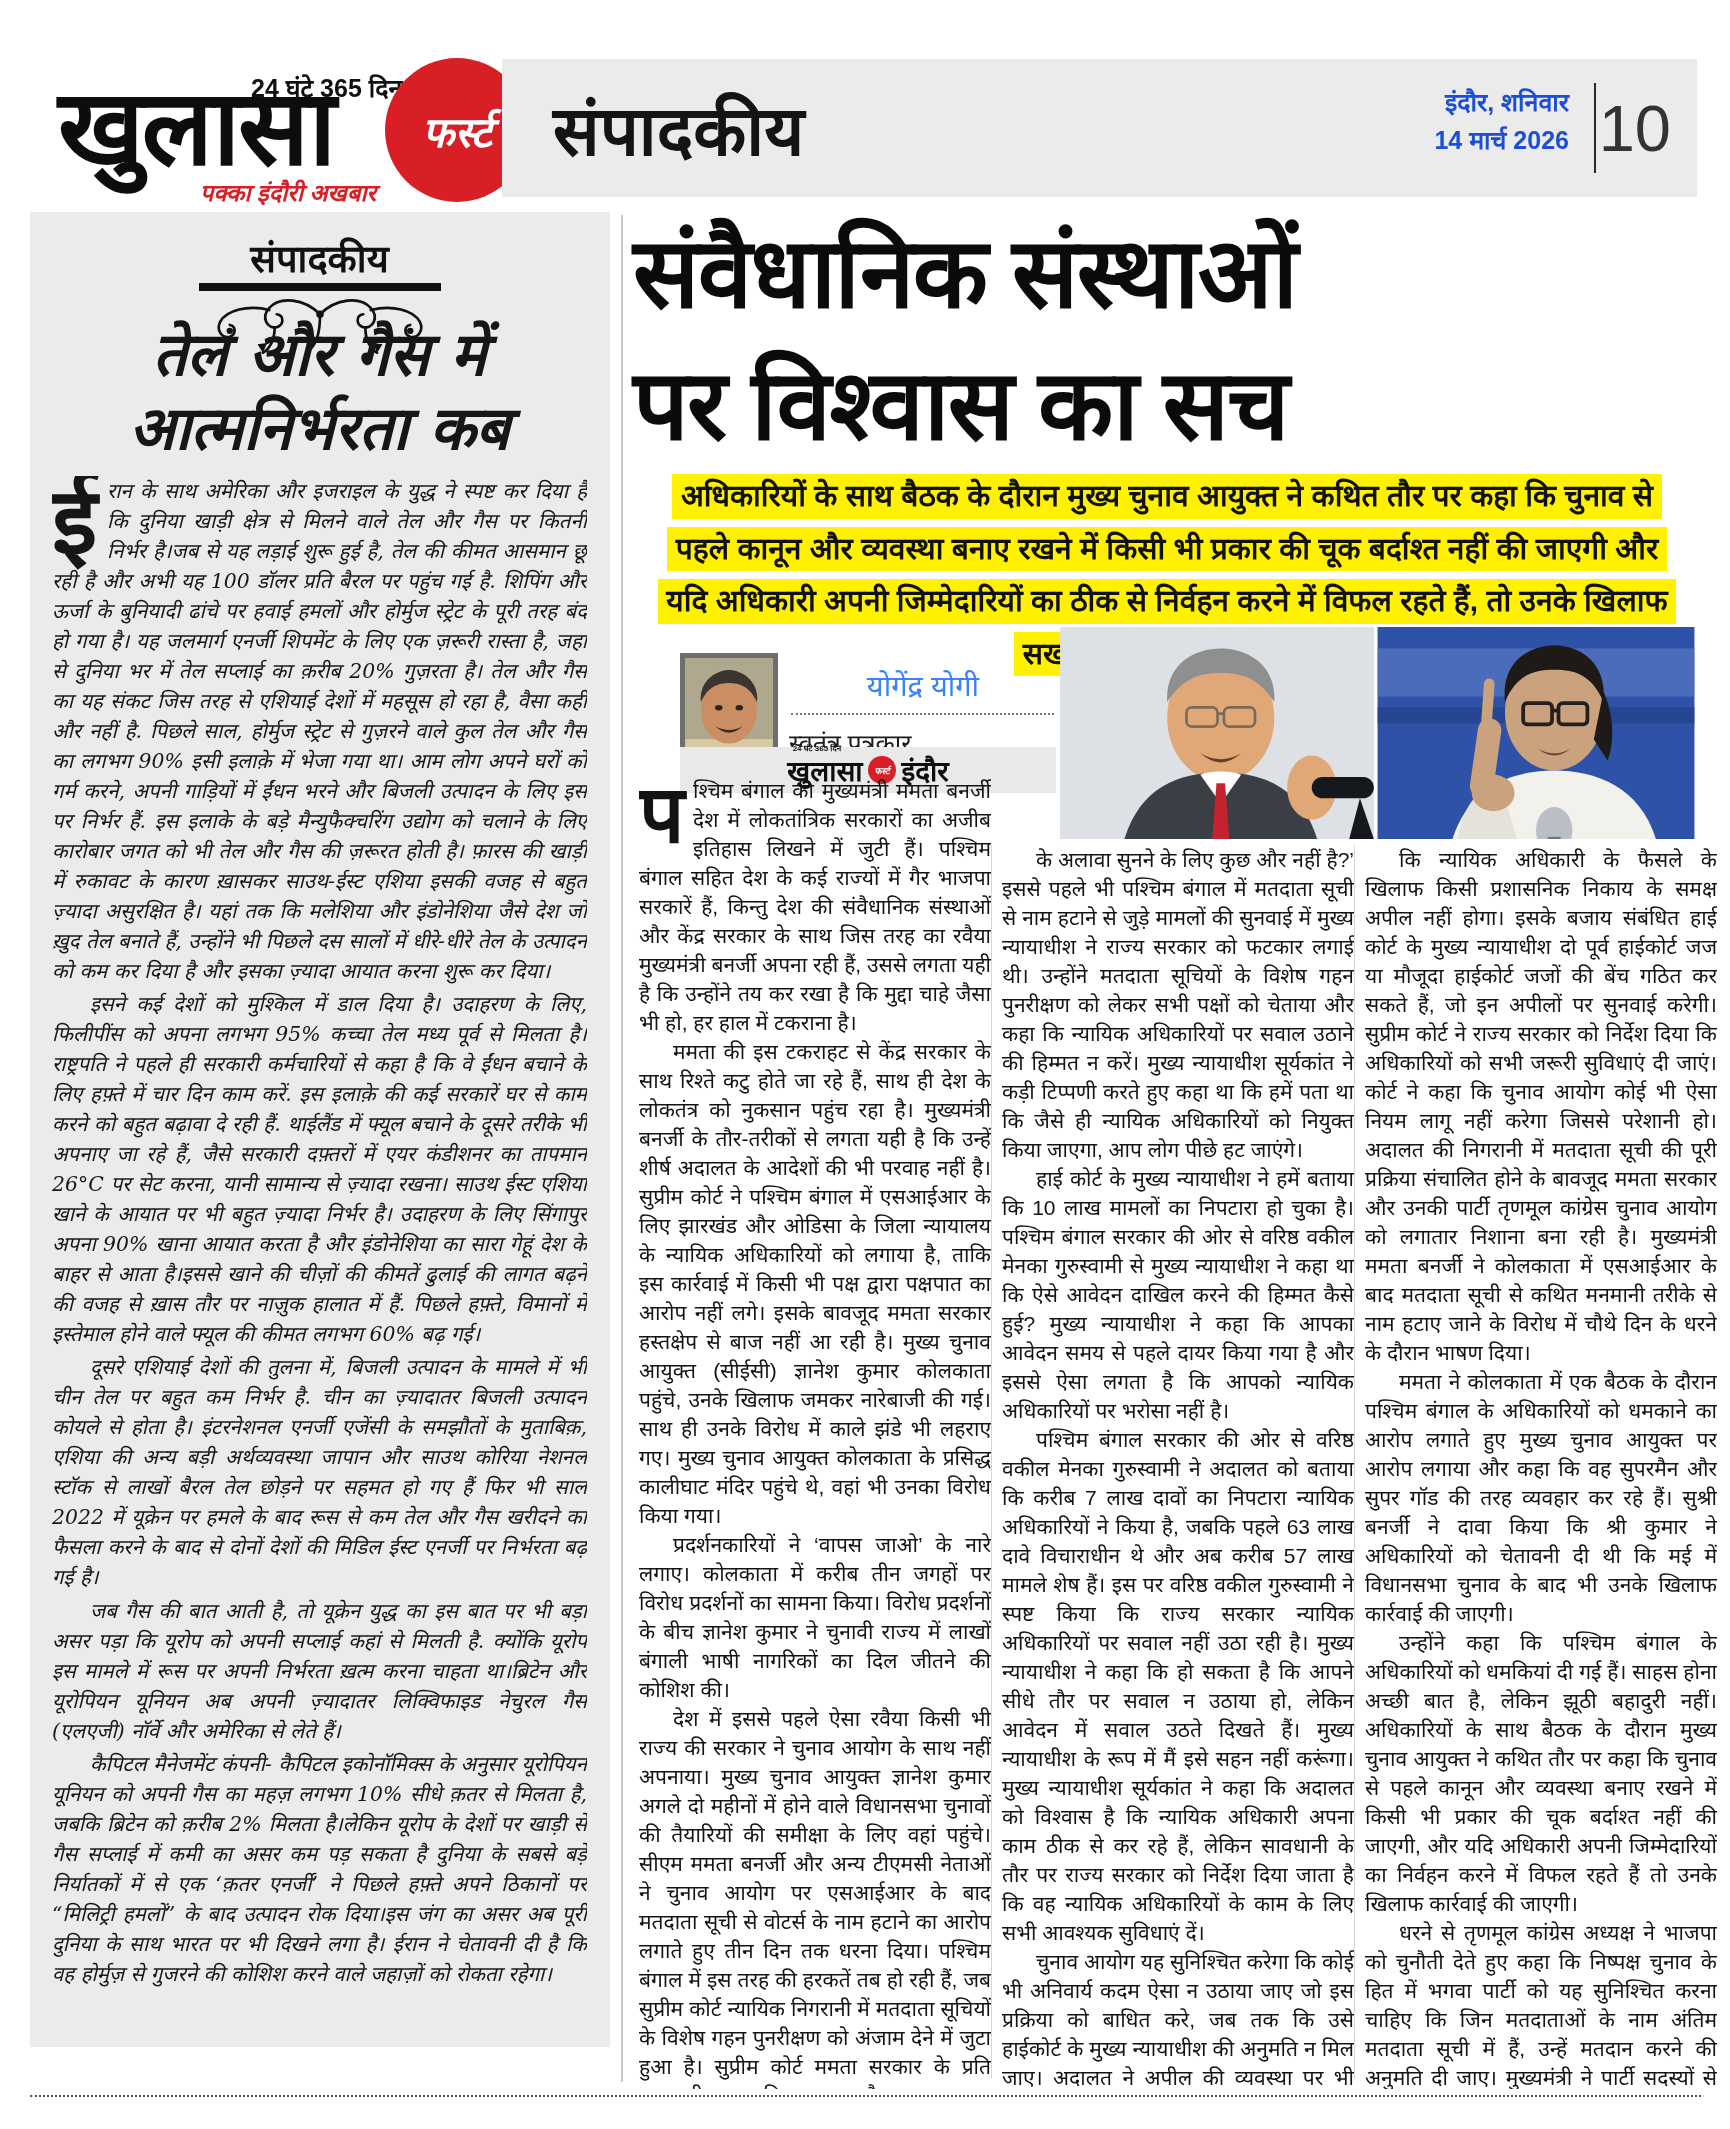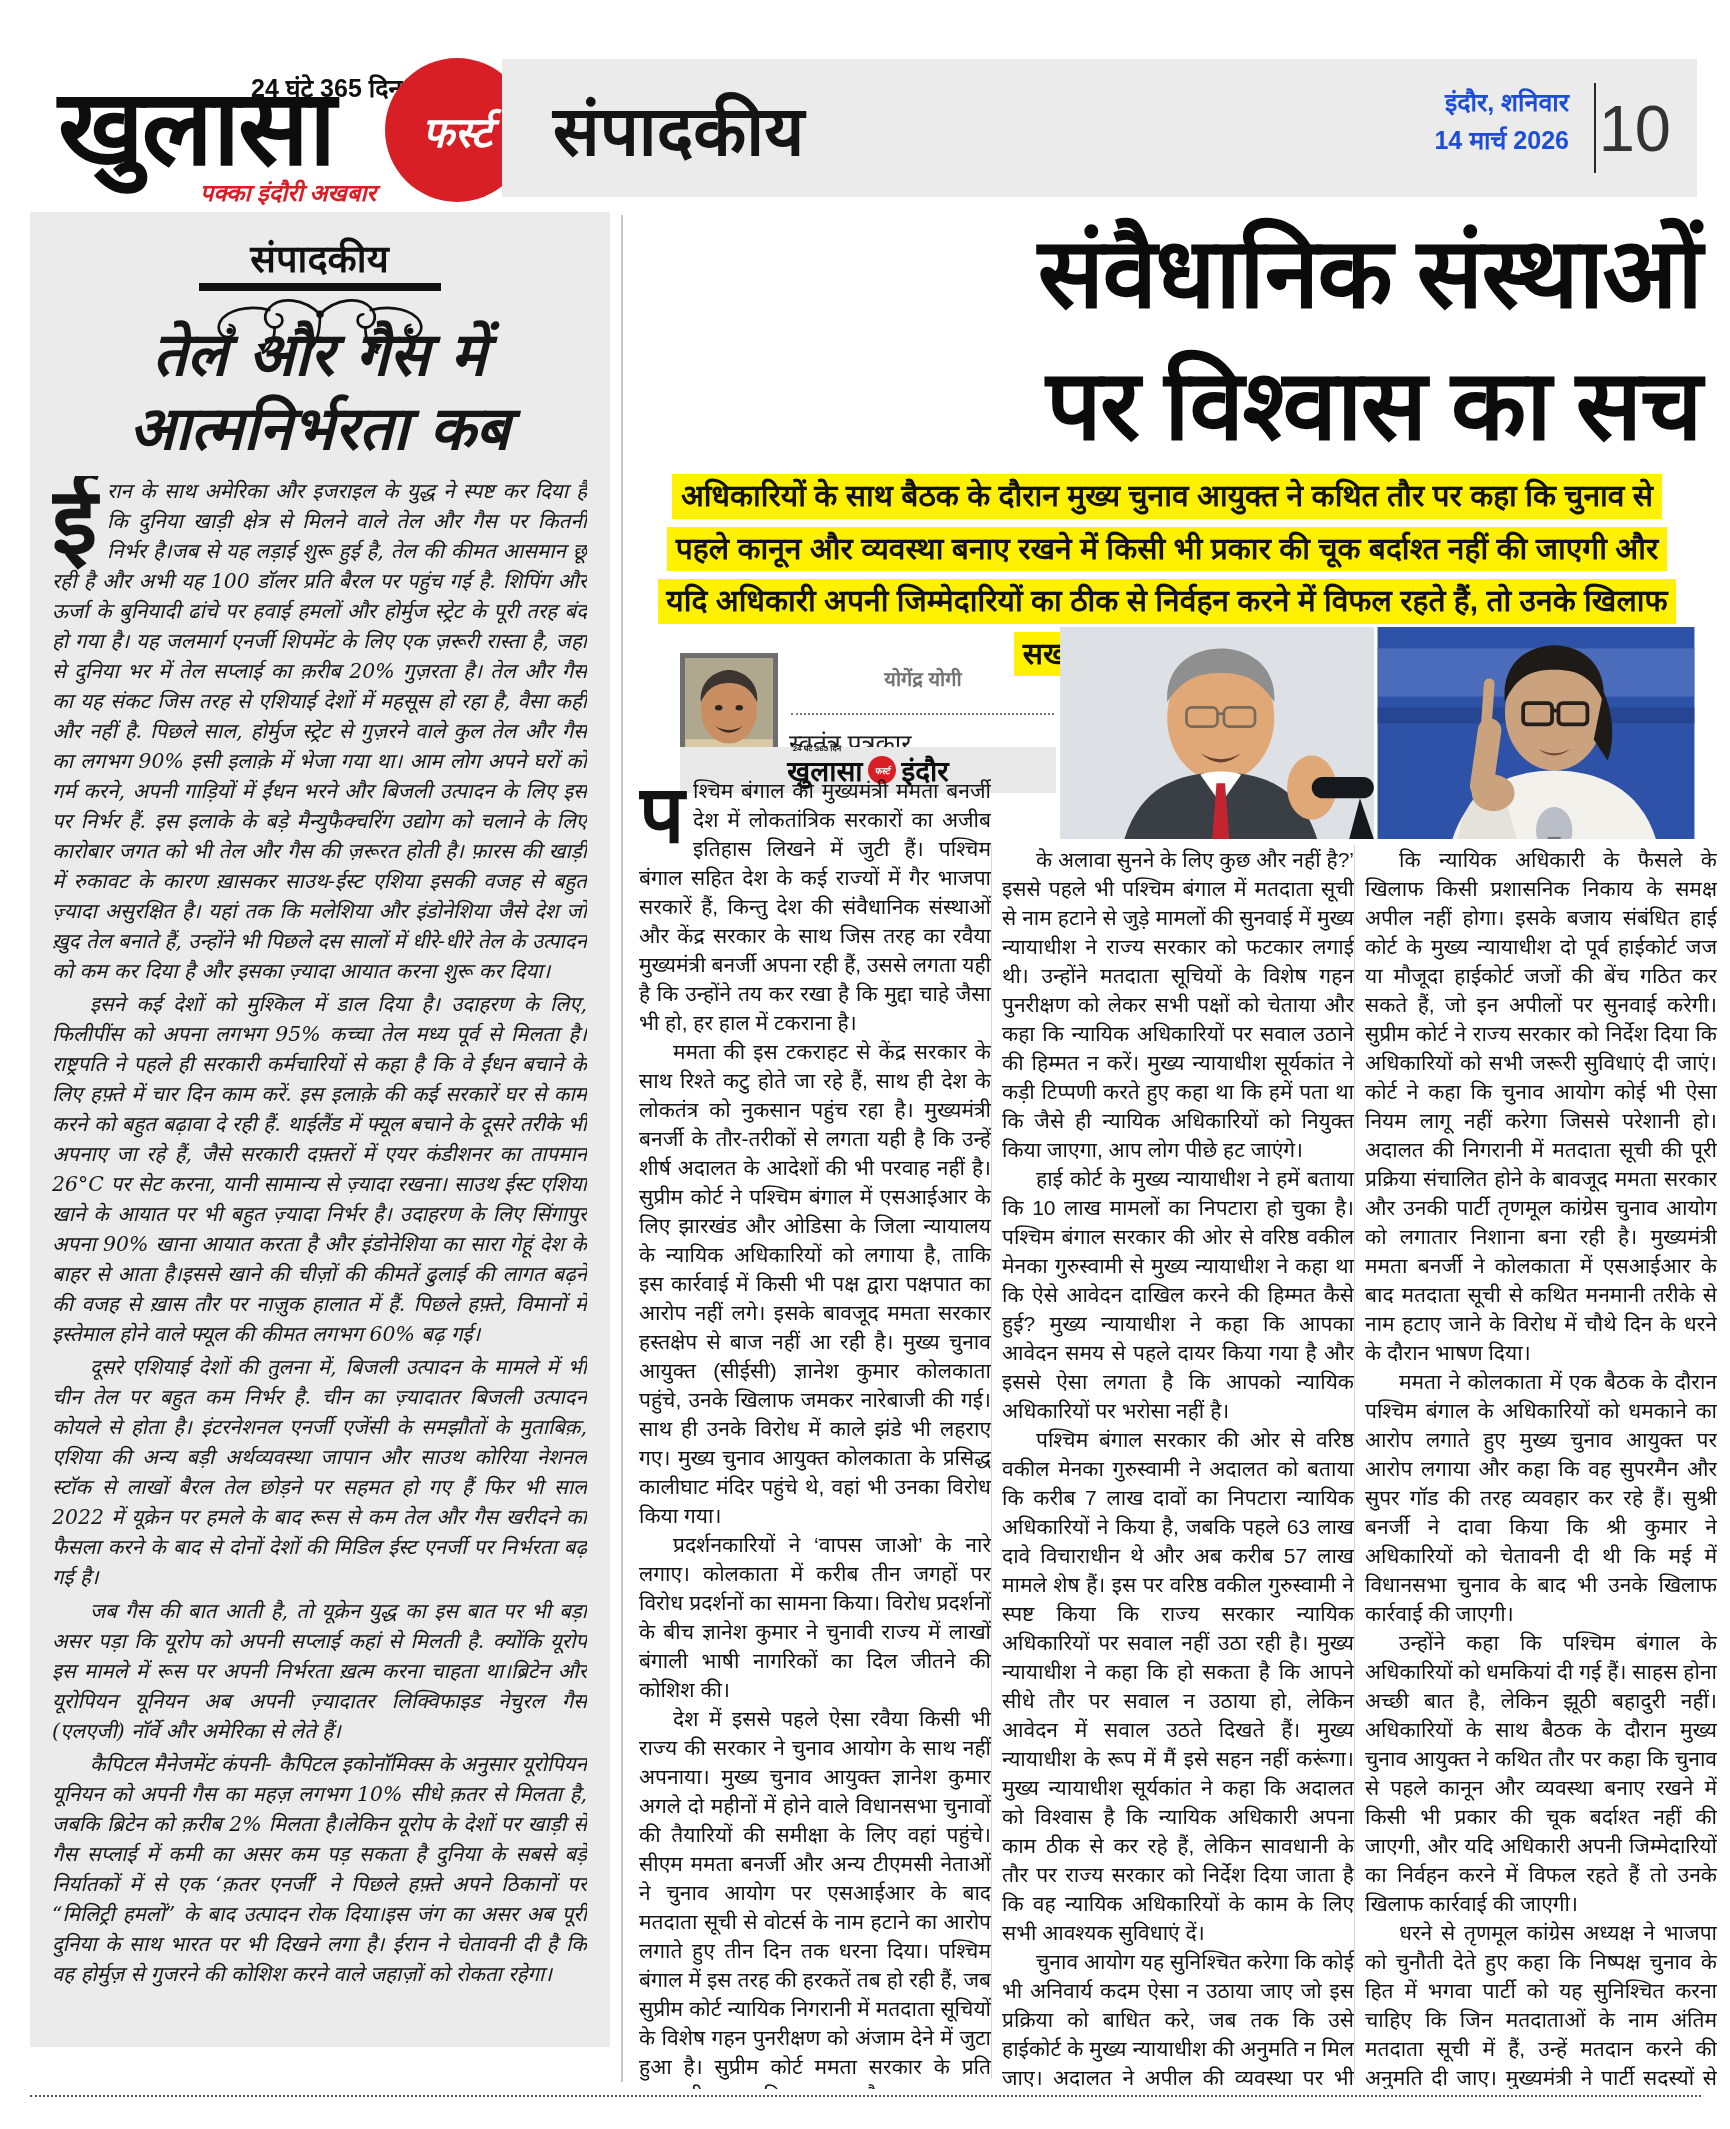--- a/index.html
+++ b/index.html
@@ -31,31 +31,31 @@
   .ed-body{position:absolute;left:22.5px;right:22.5px;top:264px;bottom:15px;overflow:hidden;
            font-family:"DejaVu Serif","Liberation Serif",serif;font-style:italic;
            font-size:20.4px;line-height:30px;text-align:justify;color:#161616;}
   .ed-body p{margin:0 0 3.2px 0;text-indent:38px;}
   .ed-body p.lead{text-indent:0;}
   .ed-drop{float:left;font-size:92px;line-height:75px;font-weight:bold;padding:7.5px 9.7px 0 0;font-style:normal;}
 
   .v-rule{position:absolute;left:621px;top:215px;width:1.6px;height:1867px;background:#c9c9c9;}
 
   
-  .a-headline{position:absolute;left:633px;width:1068px;text-align:right;font-weight:900;color:#0b0b0b;
+  .a-headline{position:absolute;left:633px;width:1068px;text-align:left;font-weight:900;color:#0b0b0b;
               font-size:98px;line-height:1;letter-spacing:-1.6px;}
   .a-headline.l1{top:224px;}
   .a-headline.l2{top:356px;}
   .standfirst{position:absolute;left:633px;top:474px;width:1068px;display:flex;flex-direction:column;align-items:center;gap:8px;}
   .standfirst span{display:inline-block;background:#fff100;color:#111;font-size:30px;font-weight:bold;
                    padding:4.3px 8.6px;line-height:1.2;}
 
   
   .bl-photo{position:absolute;left:680px;top:653px;width:98px;height:129px;background:#b6ad93;border:5.4px solid #6e6e6e;box-sizing:border-box;}
-  .bl-name{position:absolute;left:789px;top:665px;width:268px;text-align:center;font-size:20px;font-weight:700;color:#737373;}
+  .bl-name{position:absolute;left:789px;top:665px;width:268px;text-align:center;font-size:29px;font-weight:400;color:#3b82f6;}
   .bl-rule{position:absolute;left:791px;top:713px;width:263px;border-top:2.1px dotted #777;}
   .bl-role{position:absolute;left:789px;top:725px;width:268px;text-align:left;font-size:25px;color:#1c1c1c;}
   .bl-logo{position:absolute;left:680px;top:747px;width:376px;height:46px;background:#e9e9e9;
            display:flex;align-items:center;justify-content:center;gap:5.4px;}
   .bl-logo .lg-main{font-size:28px;font-weight:900;color:#0d0d0d;position:relative;}
   .bl-logo .lg-top{position:absolute;left:5.4px;top:-8.6px;font-size:8px;font-weight:bold;color:#111;white-space:nowrap;}
   .bl-logo .lg-badge{width:28px;height:28px;border-radius:50%;background:#d91f26;color:#fff;
                      display:flex;align-items:center;justify-content:center;font-size:9px;font-weight:bold;font-style:italic;}
   .bl-logo .lg-city{font-size:28px;font-weight:900;color:#0d0d0d;}
 

